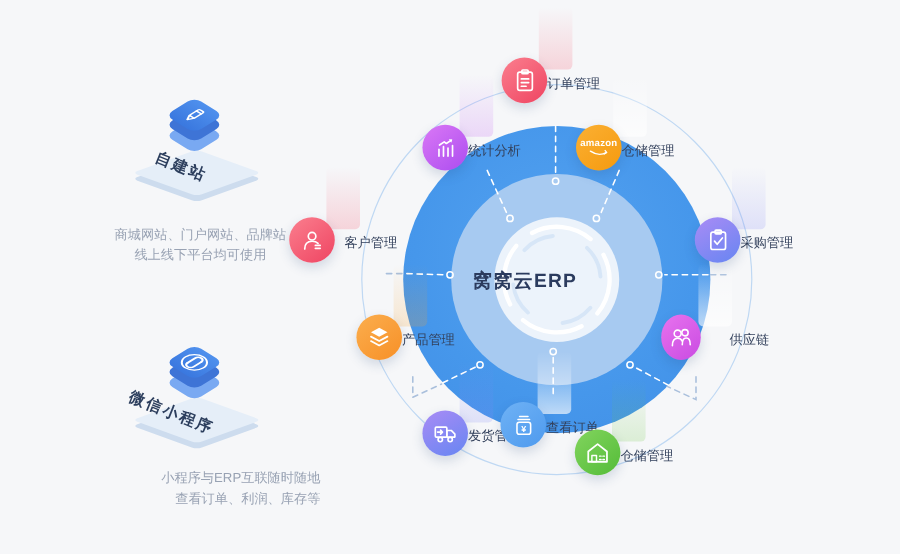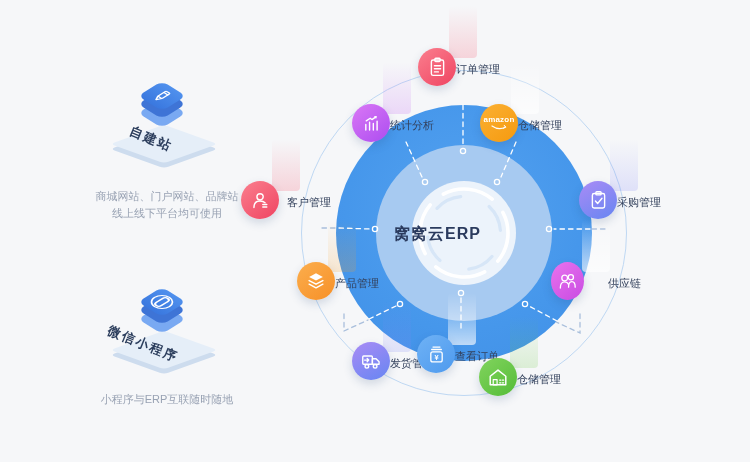--- a/index.html
+++ b/index.html
@@ -90,21 +90,21 @@
     font-size:13px; font-weight:bold; color:#2C3E5D; letter-spacing:2px;
     transform:rotate(22deg); white-space:nowrap;
   }
   .tl1 { left:96px; top:130px; }
   .tl2 { left:88px; top:335px; }
   .tile-desc {
     position:absolute; left:67px; width:200px; text-align:center;
     font-size:11px; line-height:1.55; color:#98A2B3;
   }
   .td1 { top:188px; }
-  .td2 { top:391px; }
+  .td2 { top:391px;text-align:right; }
 </style>
 </head>
 <body>
 
 <div class="stage">
 
   <div class="ring-outer"></div>
   <div class="disk"></div>
   <div class="disk-mid"></div>
   <div class="disk-inner"></div>
@@ -334,15 +334,16 @@
           <circle r="10.5" stroke-width="1.7"></circle>
           <path d="M3.6,-4.5 a3.6,3.6 0 0 0 -7.2,0 v9" stroke-width="2"></path>
           <path d="M-3.6,4.5 a3.6,3.6 0 0 0 7.2,0 v-9" stroke-width="2"></path>
         </g>
       </g>
     </g>
   </svg>
   <div class="tile-label tl2">微信小程序</div>
   <div class="tile-desc td2">
     <div>小程序与ERP互联随时随地</div>
+    <div>查看订单、利润、库存等</div>
   </div>
 
 </div>
 
 </body></html>

